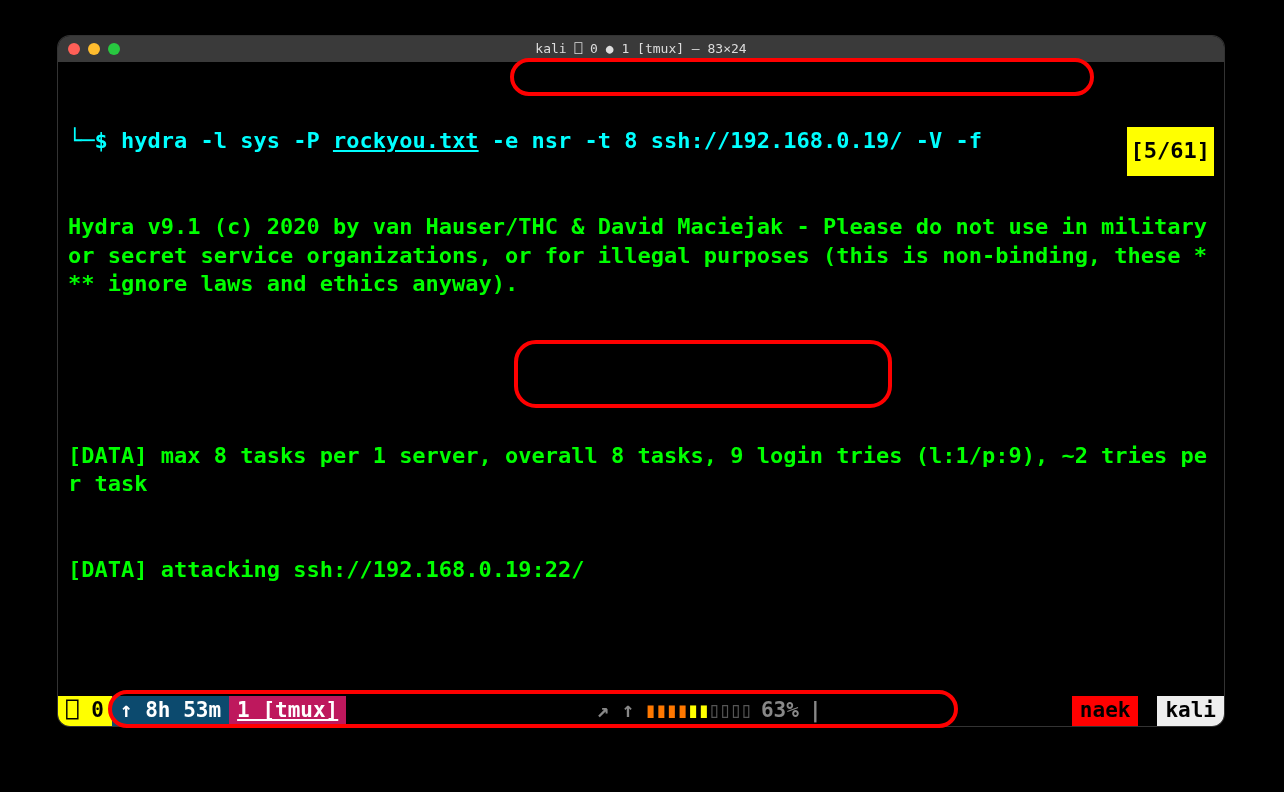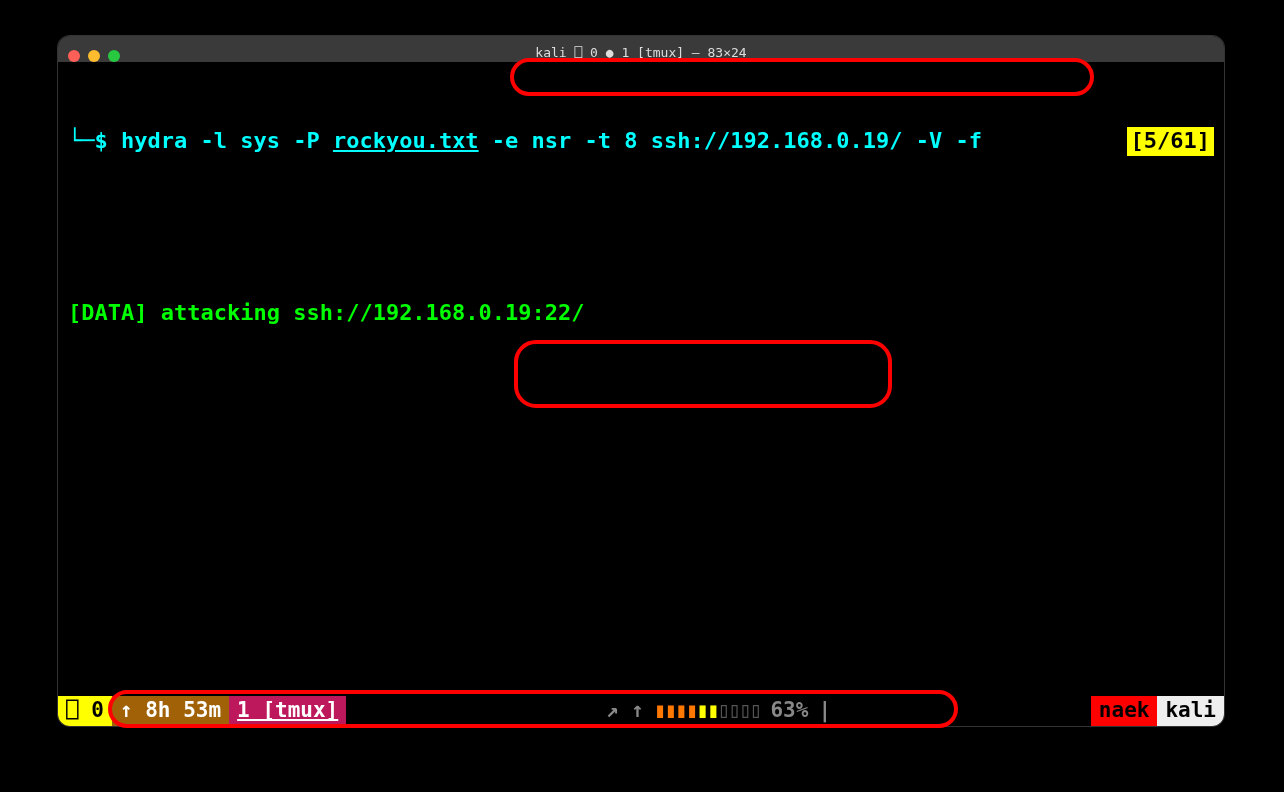--- a/index.html
+++ b/index.html
@@ -21,21 +21,21 @@
     height: 690px;
     background: #000;
     border-radius: 12px;
     box-shadow: 0 0 0 1px #333;
     overflow: hidden;
   }
   .titlebar {
     height: 26px;
     background: #3a3a3a;
     display: flex;
-    align-items: flex-end;
+    align-items: center;
     padding: 0 10px;
     position: relative;
   }
   .traffic-lights { display: flex; gap: 8px; }
   .light { width: 12px; height: 12px; border-radius: 50%; }
   .red { background: #ff5f57; }
   .yellow { background: #febc2e; }
   .green { background: #28c840; }
   .title-text {
     color: #ddd;
@@ -49,21 +49,21 @@
     padding: 8px 10px 0 10px;
     color: #00ff00;
     white-space: pre-wrap;
     word-break: break-all;
     font-weight: bold;
     letter-spacing: 0px;
   }
   .prompt-line { position: relative; }
   .cyan { color: #00ffff; }
   .green { color: #00ff00; }
-  .yellow-bg { background: #ffff00; color: #000; padding: 0 4px; font-weight: bold;}
+  .yellow-bg { background: #ffff00; color: #000; padding: 10px 4px; font-weight: bold;}
   .underline { text-decoration: underline; }
 
   .annot {
     position: absolute;
     border: 4px solid #ff0000;
     border-radius: 20px;
     pointer-events: none;
   }
   .annot1 { left: 510px; top: 58px; width: 584px; height: 38px; }
   .annot2 { left: 514px; top: 340px; width: 378px; height: 68px; border-radius: 22px;}
@@ -74,46 +74,48 @@
     left: 0; right: 0; bottom: 0;
     height: 30px;
     background: #000;
     display: flex;
     align-items: stretch;
     font-weight: bold;
     font-size: 21px;
   }
   .sb-seg { display: flex; align-items: center; padding: 0 8px; }
   .sb-session { background: #ffff00; color: #000; }
-  .sb-uptime { background: #a16207; color: #fff; }
+  .sb-uptime { background: #0c4a6e; color: #fff; }
   .sb-tmux { background: #be185d; color: #fff; text-decoration: underline; }
   .sb-mid { flex: 1; background: #000; color: #888; justify-content: center; gap: 10px;}
   .sb-batt-blocks { letter-spacing: -2px; }
   .batt-fill { color: #ff7800; }
   .batt-y { color: #ffff00; }
   .batt-empty { color: #555; }
   .sb-naek { background: #ff0000; color: #000000; }
-  .sb-kali { background: #eee; color: #000; }
+  .sb-kali { background: #eee; color: #000; margin-left: 19px; }
 </style>
 </head>
 <body>
 
 <div class="window">
   <div class="titlebar">
     <div class="traffic-lights">
       <div class="light red"></div>
       <div class="light yellow"></div>
       <div class="light green"></div>
     </div>
     <div class="title-text">kali ⎕ 0 ● 1 [tmux] — 83×24</div>
   </div>
 
   <div class="term">
     <div class="prompt-line"><span class="cyan">└─$</span> <span class="cyan">hydra -l sys -P </span><span class="cyan underline">rockyou.txt</span><span class="cyan"> -e nsr -t 8 ssh://192.168.0.19/ -V -f</span><span style="float:right" class="yellow-bg">[5/61]</span></div>
+    <div>Hydra v9.1 (c) 2020 by van Hauser/THC &amp; David Maciejak - Please do not use in military or secret service organizations, or for illegal purposes (this is non-binding, these *** ignore laws and ethics anyway).</div>
     <div>&nbsp;</div>
+    <div>[DATA] max 8 tasks per 1 server, overall 8 tasks, 9 login tries (l:1/p:9), ~2 tries per task</div>
     <div>[DATA] attacking ssh://192.168.0.19:22/</div>
     
     
     
     
     
     
     
     
     

